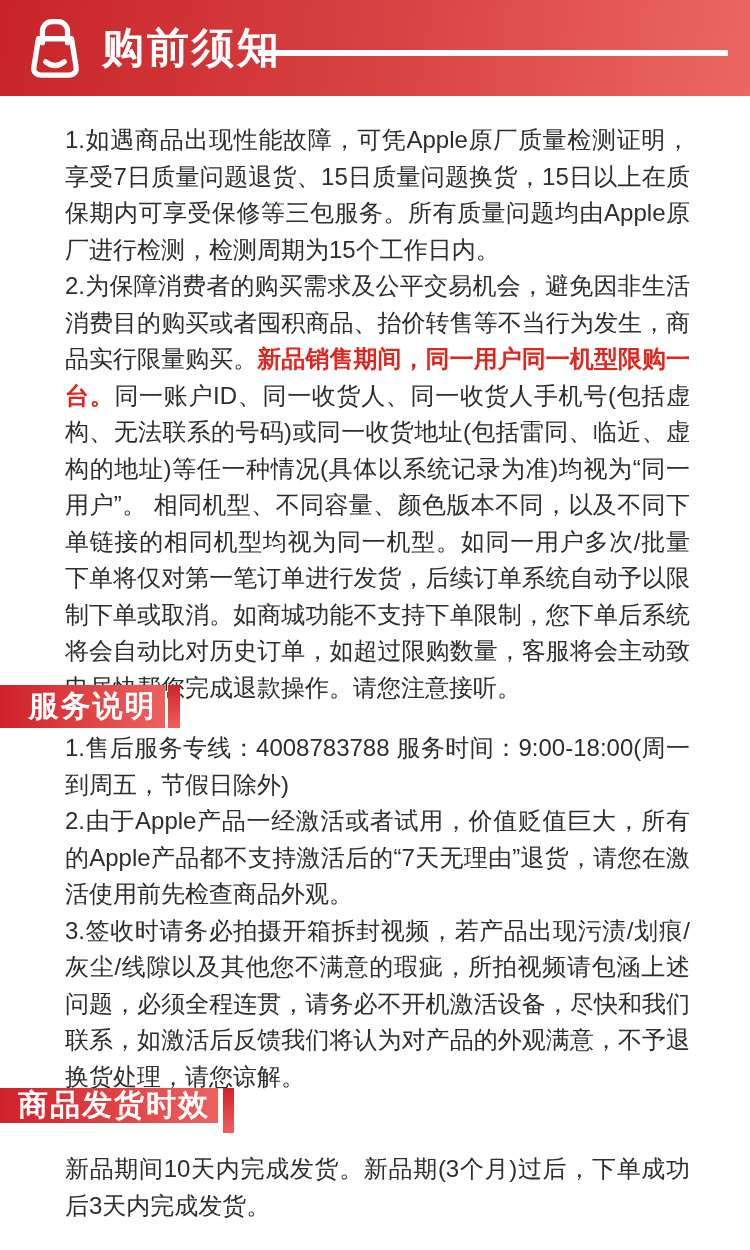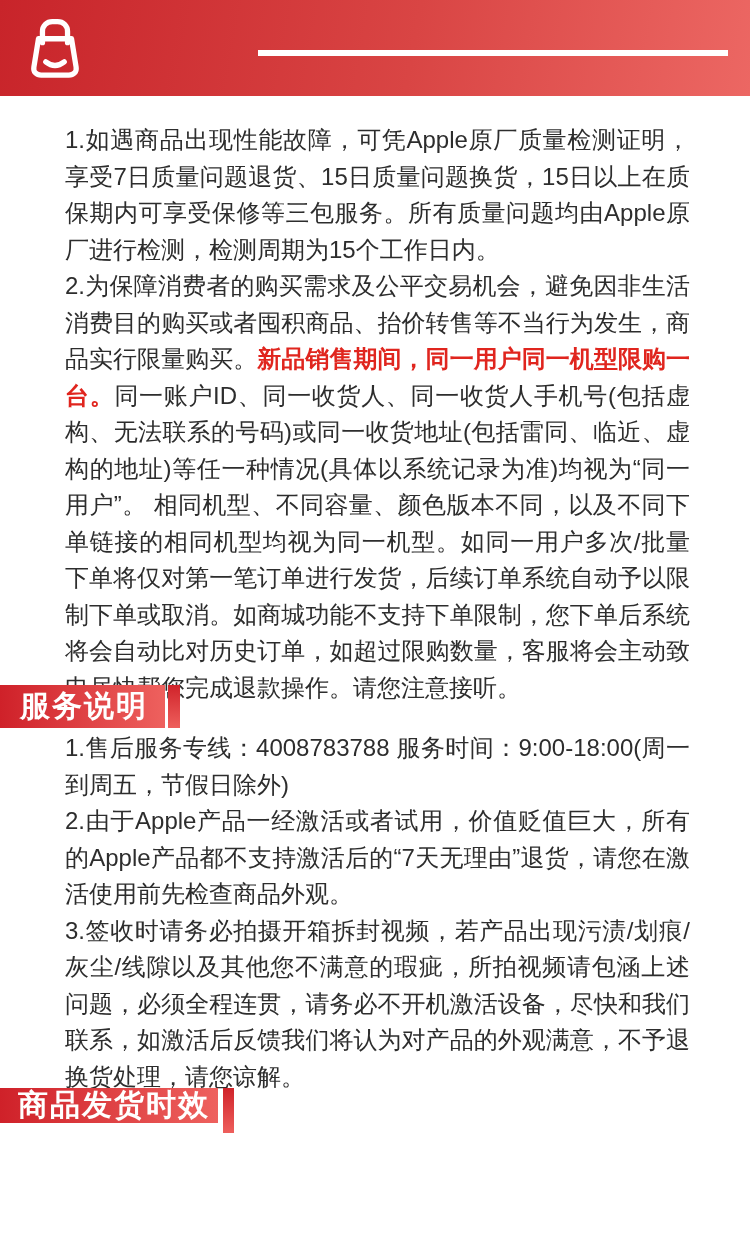--- a/index.html
+++ b/index.html
@@ -41,36 +41,37 @@
   .section-heading {
     position:absolute; left:0; box-sizing:border-box;
     background:linear-gradient(to right,#cf2129,#ee615e);
     color:#ffffff; font-weight:bold; font-size:30px;
     display:flex; align-items:center; letter-spacing:2px;
   }
   .heading-stripe {
     position:absolute;
     background:linear-gradient(to bottom,#d0232a,#ee5f5c);
   }
-  #service-heading  { top:685px; width:165px; height:43px; padding-left:20px; }
+  #service-heading  { top:685px; width:165px; height:43px; padding-left:20px;justify-content:center; }
   #service-stripe   { top:685px; left:168px; width:12px; height:43px; }
   #delivery-heading { top:1088px; width:218px; height:35px; padding-left:18px; }
   #delivery-stripe  { top:1088px; left:223px; width:11px; height:45px; }
 </style>
 </head>
 <body>
 
 <div id="page">
 
   <div class="banner">
     <svg class="bag-icon" viewBox="0 0 100 100">
       <path d="M31 42 V25 c0-9 6.5-15 15-15 h8 c8.5 0 15 6 15 15 v17" stroke="#ffffff" stroke-width="8" fill="none" stroke-linecap="round"></path>
       <path d="M25 36 h50 l7 43 c1.2 7.5-4 12-11 12 H29 c-7 0-12.2-4.5-11-12 z" stroke="#ffffff" stroke-width="8" fill="none" stroke-linejoin="round"></path>
       <path d="M36 71 c9 7 19 7 28 0" stroke="#ffffff" stroke-width="8" fill="none" stroke-linecap="round"></path>
     </svg>
+    <div class="banner-title">购前须知</div>
     <div class="banner-line"></div>
   </div>
 
   <div class="text-block" id="notice-block">
     <p>1.如遇商品出现性能故障，可凭Apple原厂质量检测证明，享受7日质量问题退货、15日质量问题换货，15日以上在质保期内可享受保修等三包服务。所有质量问题均由Apple原厂进行检测，检测周期为15个工作日内。</p>
     <p><span>2.为保障消费者的购买需求及公平交易机会，避免因非生活消费目的购买或者囤积商品、抬价转售等不当行为发生，商品实行限量购买。</span><span class="highlight">新品销售期间，同一用户同一机型限购一台。</span><span>同一账户ID、同一收货人、同一收货人手机号(包括虚构、无法联系的号码)或同一收货地址(包括雷同、临近、虚构的地址)等任一种情况(具体以系统记录为准)均视为“同一用户”。 相同机型、不同容量、颜色版本不同，以及不同下单链接的相同机型均视为同一机型。如同一用户多次/批量下单将仅对第一笔订单进行发货，后续订单系统自动予以限制下单或取消。如商城功能不支持下单限制，您下单后系统将会自动比对历史订单，如超过限购数量，客服将会主动致电尽快帮您完成退款操作。请您注意接听。</span></p>
   </div>
 
   <div class="section-heading" id="service-heading">
     <span>服务说明</span>
@@ -81,14 +82,17 @@
     <p>1.售后服务专线：4008783788 服务时间：9:00-18:00(周一到周五，节假日除外)</p>
     <p>2.由于Apple产品一经激活或者试用，价值贬值巨大，所有的Apple产品都不支持激活后的“7天无理由”退货，请您在激活使用前先检查商品外观。</p>
     <p>3.签收时请务必拍摄开箱拆封视频，若产品出现污渍/划痕/灰尘/线隙以及其他您不满意的瑕疵，所拍视频请包涵上述问题，必须全程连贯，请务必不开机激活设备，尽快和我们联系，如激活后反馈我们将认为对产品的外观满意，不予退换货处理，请您谅解。</p>
   </div>
 
   <div class="section-heading" id="delivery-heading">
     <span>商品发货时效</span>
   </div>
   <div class="heading-stripe" id="delivery-stripe"></div>
 
+  <div class="text-block" id="delivery-block">
+    <p>新品期间10天内完成发货。新品期(3个月)过后，下单成功后3天内完成发货。</p>
+  </div>
 
 </div>
 
 </body></html>

